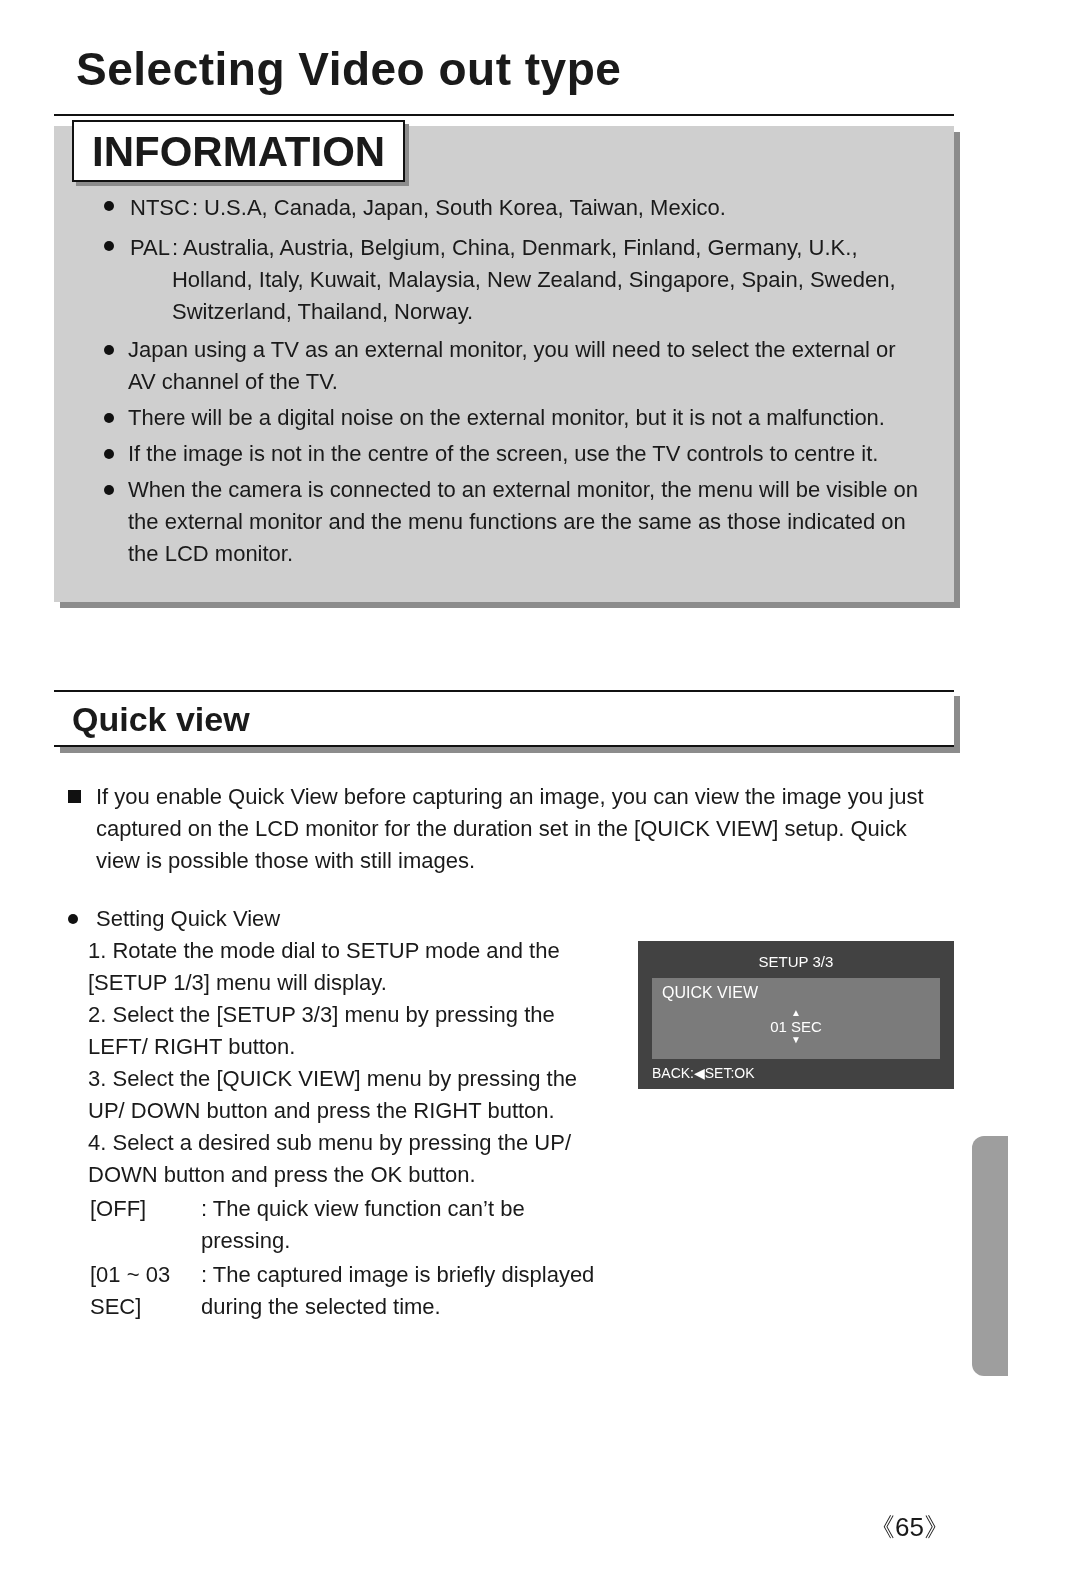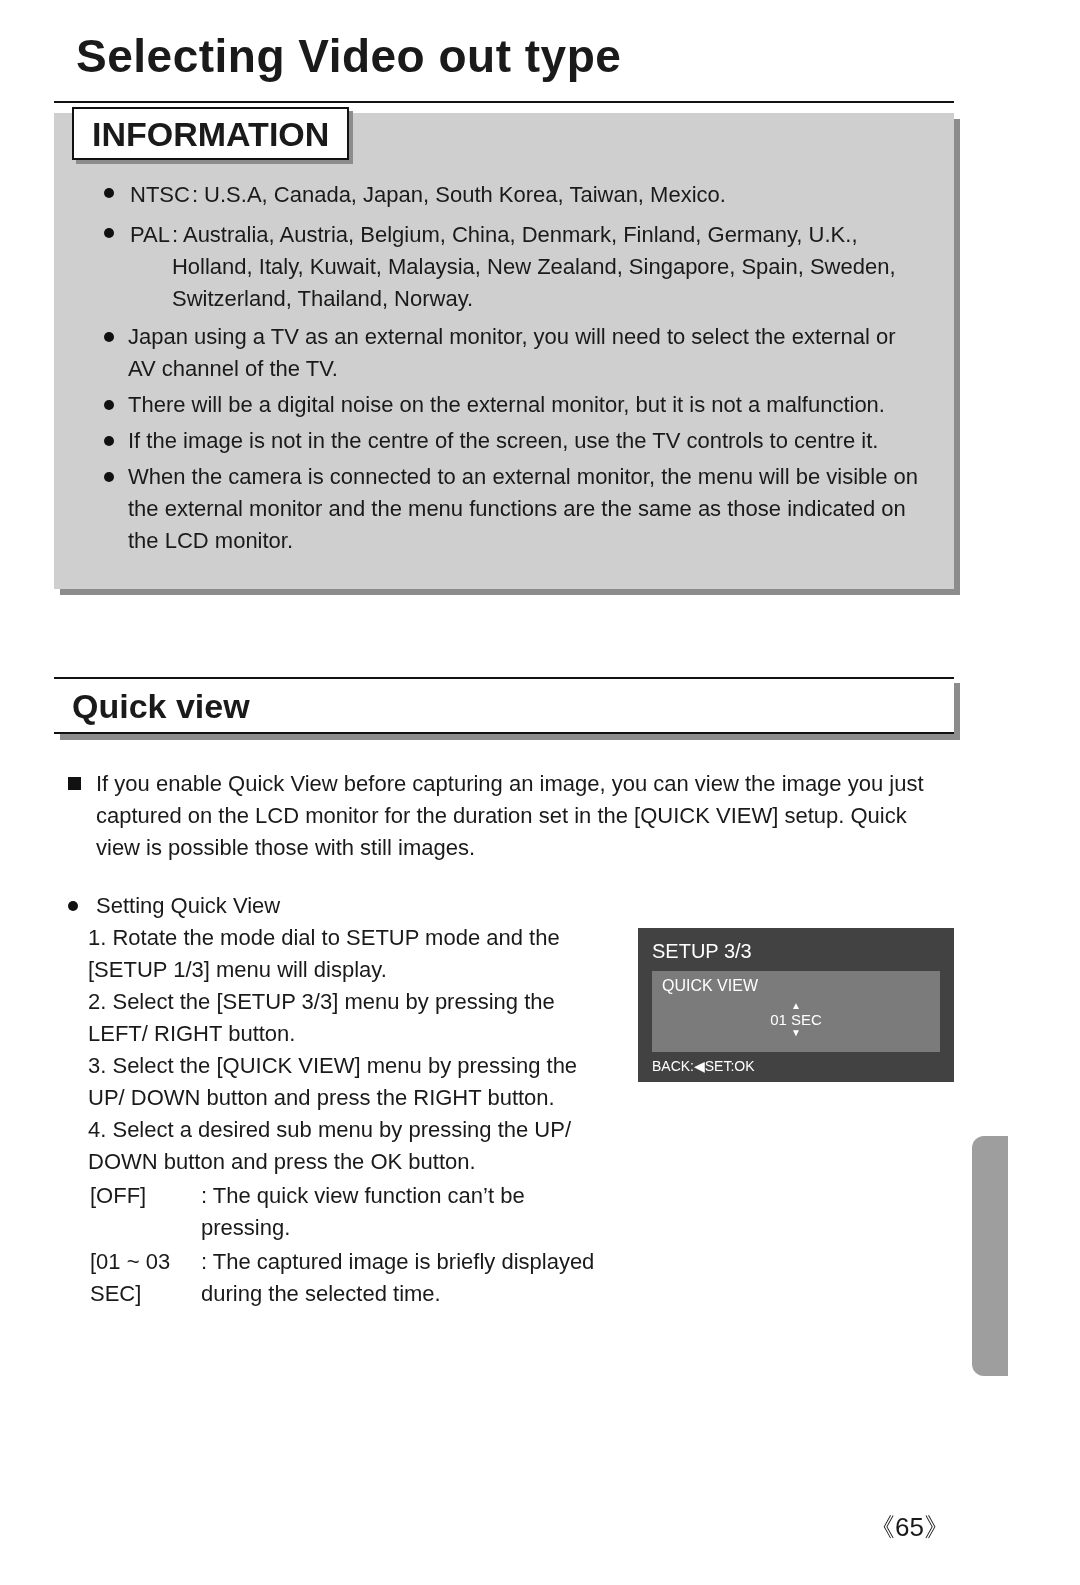--- a/index.html
+++ b/index.html
@@ -1,40 +1,40 @@
 <!DOCTYPE html>
 <html><head>
 <meta charset="utf-8">
 <style>
   html,body{margin:0;padding:0;font-family:Helvetica,Arial,sans-serif;color:#1a1a1a;background:#fff}
-  .page{width:1008px;height:1585px;position:relative;box-sizing:border-box;padding:5px 54px 0 54px}
+  .page{width:1008px;height:1585px;position:relative;box-sizing:border-box;padding:18px 54px 0 54px}
   .title{font-size:46px;font-weight:bold;margin:24px 0 18px 22px;letter-spacing:.5px}
   .thin-rule{height:2px;background:#111;margin:0 0 0 0}
   .info-box{background:#cfcfcf;box-shadow:6px 6px 0 #8c8c8c;padding:0 36px 28px 36px;margin-top:10px}
-  .info-header{display:inline-block;background:#fff;box-shadow:4px 4px 0 #8c8c8c;border:2px solid #111;padding:6px 18px 4px 18px;margin:-4px 0 0 -18px;font-size:34px;font-weight:bold;position:relative;top:-2px}
+  .info-header{display:inline-block;background:#fff;box-shadow:4px 4px 0 #8c8c8c;border:2px solid #111;padding:6px 18px 4px 18px;margin:-4px 0 0 -18px;font-size:42px;font-weight:bold;position:relative;top:-2px}
   .info-header-wrap{position:relative;height:50px}
   .info-list{list-style:none;padding:14px 0 0 8px;margin:0}
   .info-list li{position:relative;padding-left:30px;font-size:22px;line-height:32px;margin-bottom:4px}
   .info-list li:before{content:"";position:absolute;left:6px;top:11px;width:10px;height:10px;border-radius:50%;background:#111}
   .def-table td{vertical-align:top;font-size:22px;line-height:32px;padding:0}
   .def-label{white-space:nowrap;padding-right:10px}
   .section{margin-top:88px}
   .sec-header{font-size:34px;font-weight:bold;padding:8px 0 6px 18px;border-top:2px solid #111;border-bottom:2px solid #111;box-shadow:6px 6px 0 #8c8c8c;margin-bottom:34px}
   .sq-list{list-style:none;padding:0 0 0 8px;margin:0}
   .sq-list>li{position:relative;padding-left:34px;font-size:22px;line-height:32px;margin-bottom:26px}
   .sq-list>li:before{content:"";position:absolute;left:6px;top:9px;width:13px;height:13px;background:#111}
   .circ-list{list-style:none;padding:0 0 0 8px;margin:0}
   .circ-list>li{position:relative;padding-left:34px;font-size:22px;line-height:32px}
   .circ-list>li:before{content:"";position:absolute;left:6px;top:11px;width:10px;height:10px;border-radius:50%;background:#111}
   .steps{padding-left:34px;font-size:22px;line-height:32px}
   .steps p{margin:0}
   .row{display:flex;gap:22px;align-items:flex-start}
   .row .col-text{flex:1}
   .lcd{width:316px;background:#424242;padding:12px 14px 8px 14px;box-sizing:border-box;color:#fff;font-size:16px;margin-top:6px}
-  .lcd-title{margin-bottom:8px;font-size:20px}
+  .lcd-title{text-align:center;margin-bottom:8px;font-size:15px}
   .lcd-box{background:#7b7b7b;padding:6px 10px 14px 10px}
   .lcd-item{font-size:16px}
   .lcd-val{text-align:center;margin-top:6px;font-size:15px}
   .lcd-val .arrow{display:block;font-size:10px;line-height:10px}
   .lcd-foot{display:flex;justify-content:flex-start;font-size:14px;margin-top:6px}
   .subtable td{vertical-align:top;font-size:22px;line-height:32px;padding:0 6px 0 0}
   .side-tab{position:absolute;right:0;top:1136px;width:36px;height:240px;background:#9e9e9e;border-top-left-radius:12px;border-bottom-left-radius:12px}
   .pagenum{position:absolute;right:58px;bottom:40px;font-size:26px}
   .glyph{font-family:Arial,sans-serif}
 </style>

